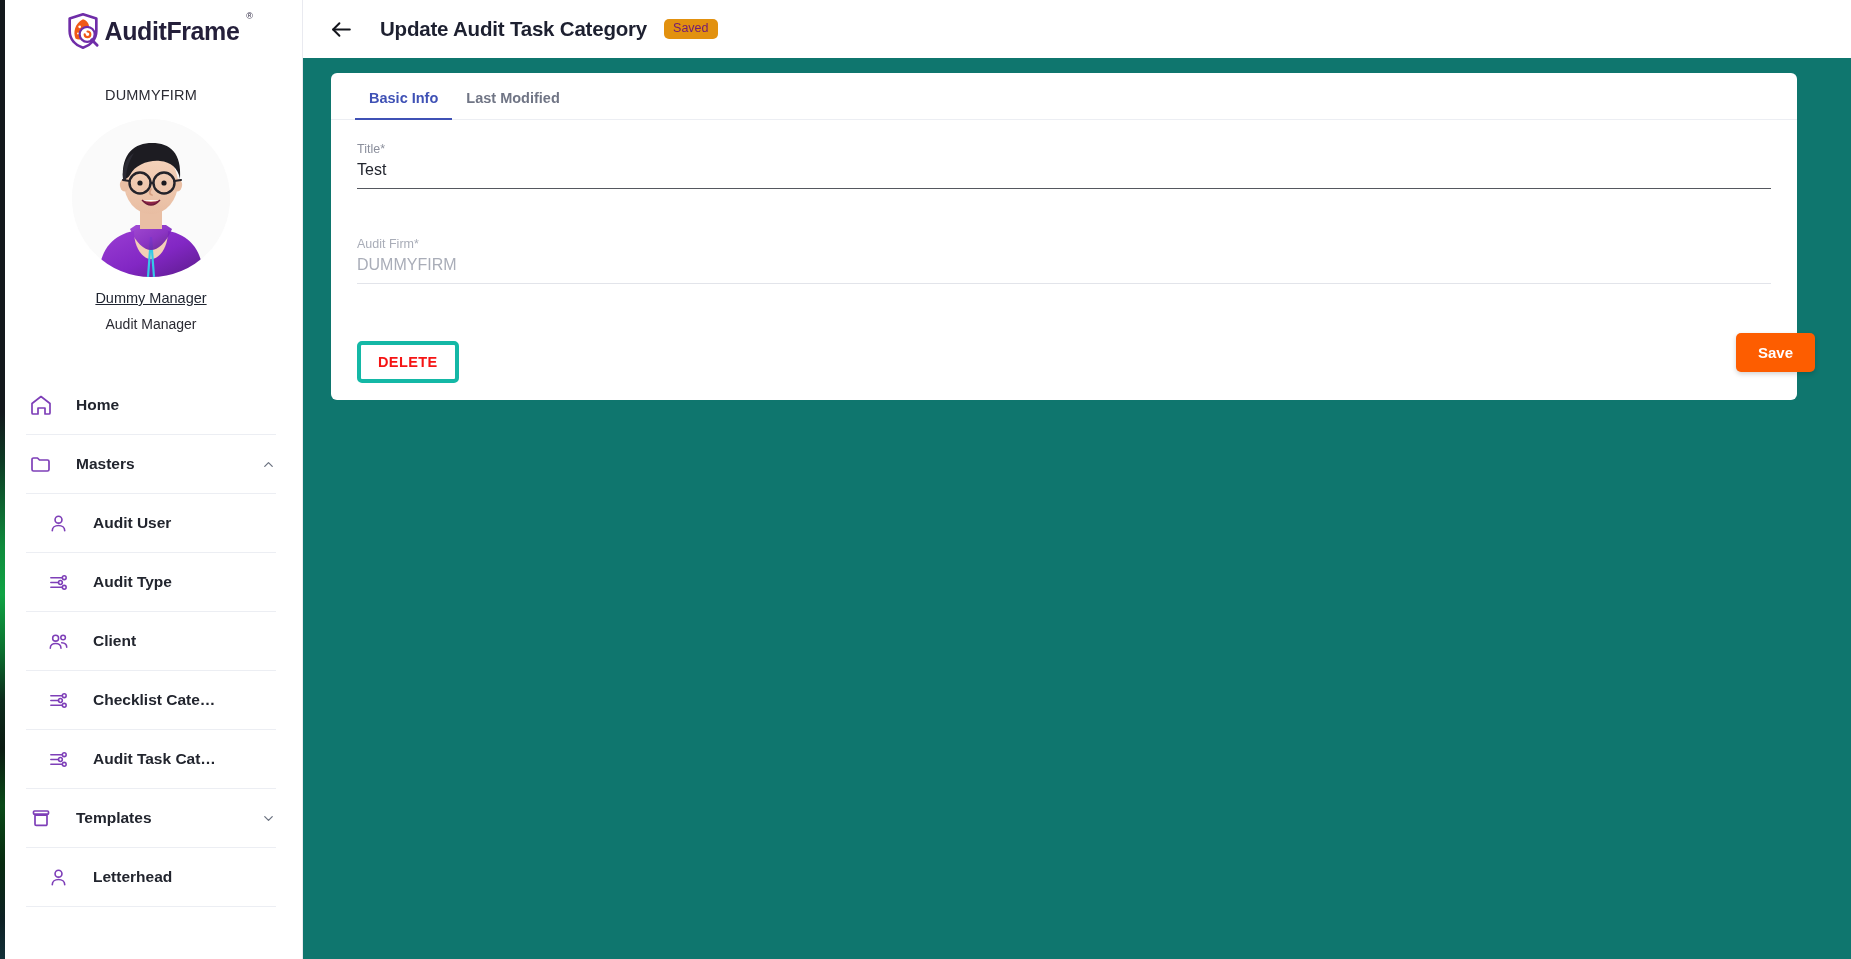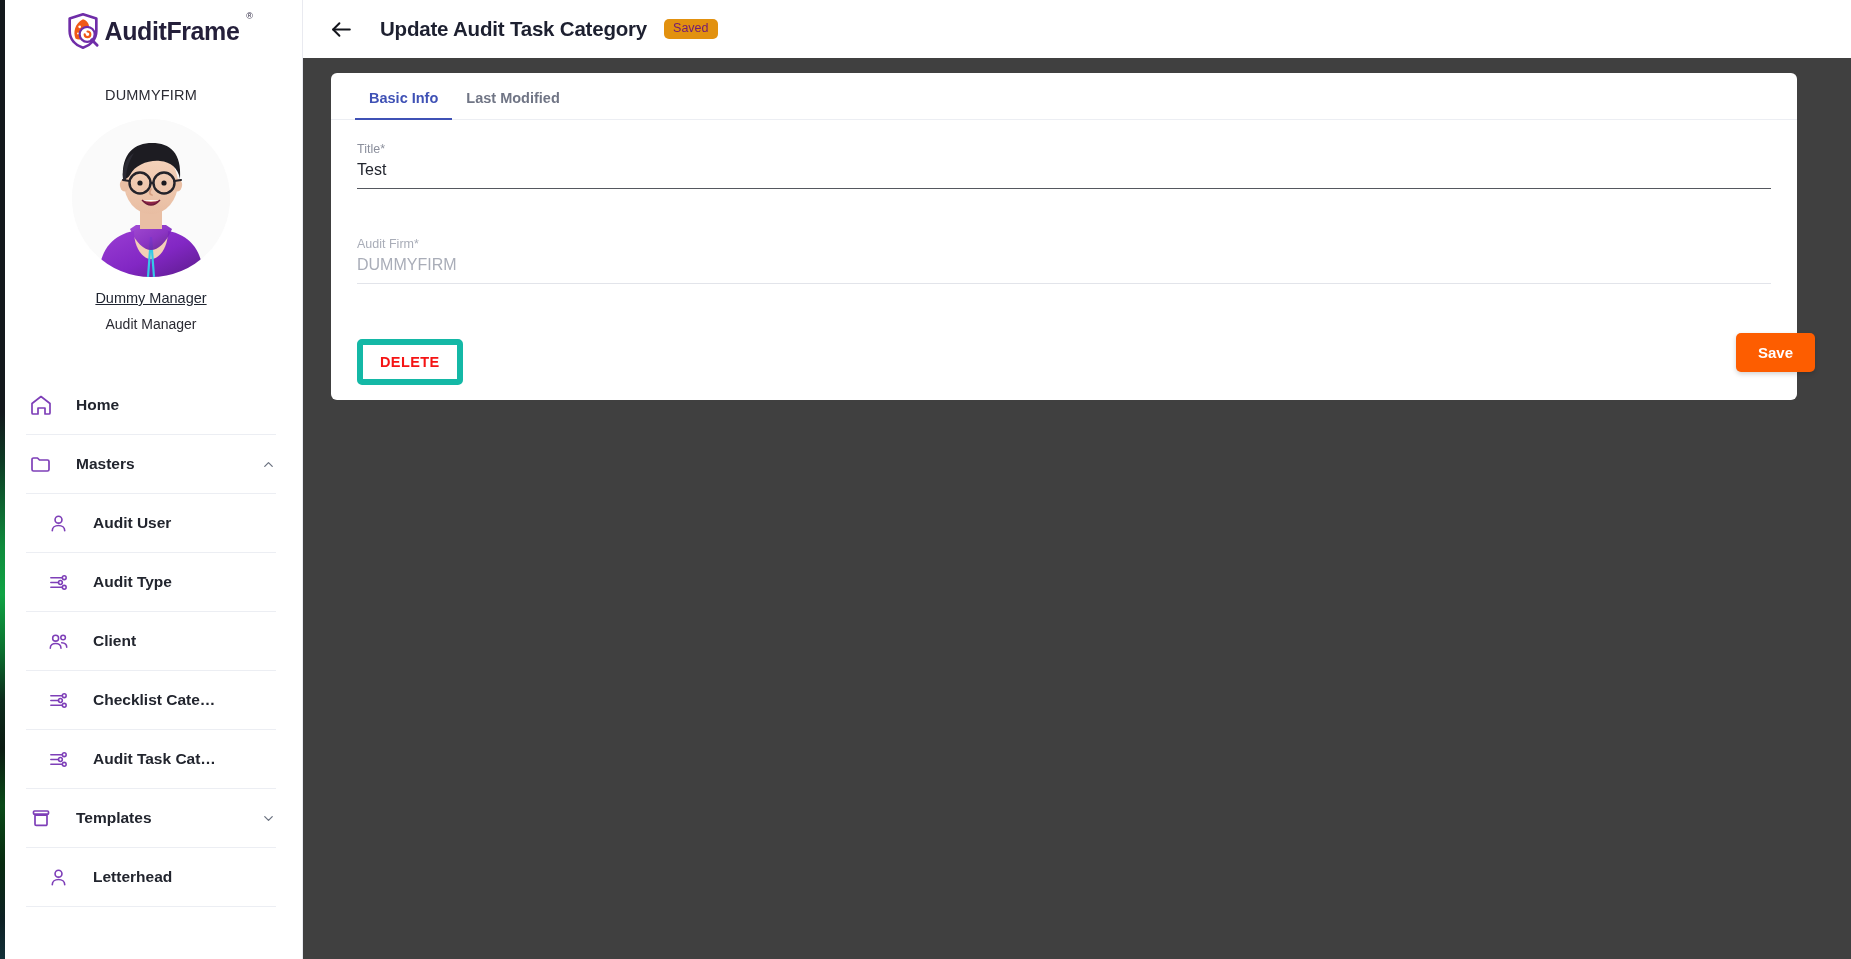--- a/index.html
+++ b/index.html
@@ -168,21 +168,21 @@
     color: #701a75;
     font-size: 12.5px;
     padding: 3px 9px 4px;
     border-radius: 5px;
     line-height: 1;
   }
 
   .content-area {
     position: relative;
     height: 901px;
-    background: #404040;
+    background: #0f766e;
     padding-top: 15px;
   }
 
   .card {
     position: relative;
     margin-left: 28px;
     width: 1466px;
     background: #ffffff;
     border-radius: 6px;
     padding-bottom: 12px;
@@ -238,21 +238,21 @@
   .field.disabled .field-label { color: #a9adb8; }
 
   .actions {
     position: relative;
     padding: 4px 26px 0 26px;
     display: flex;
     align-items: center;
     height: 56px;
   }
   .delete-btn {
-    border: 6px solid #14b8a6;
+    border: 4px solid #14b8a6;
     color: #f51414;
     background: #ffffff;
     font-family: "Liberation Sans", sans-serif;
     font-size: 14.5px;
     font-weight: 700;
     letter-spacing: 0.4px;
     padding: 9px 17px;
     border-radius: 5px;
     cursor: pointer;
   }

